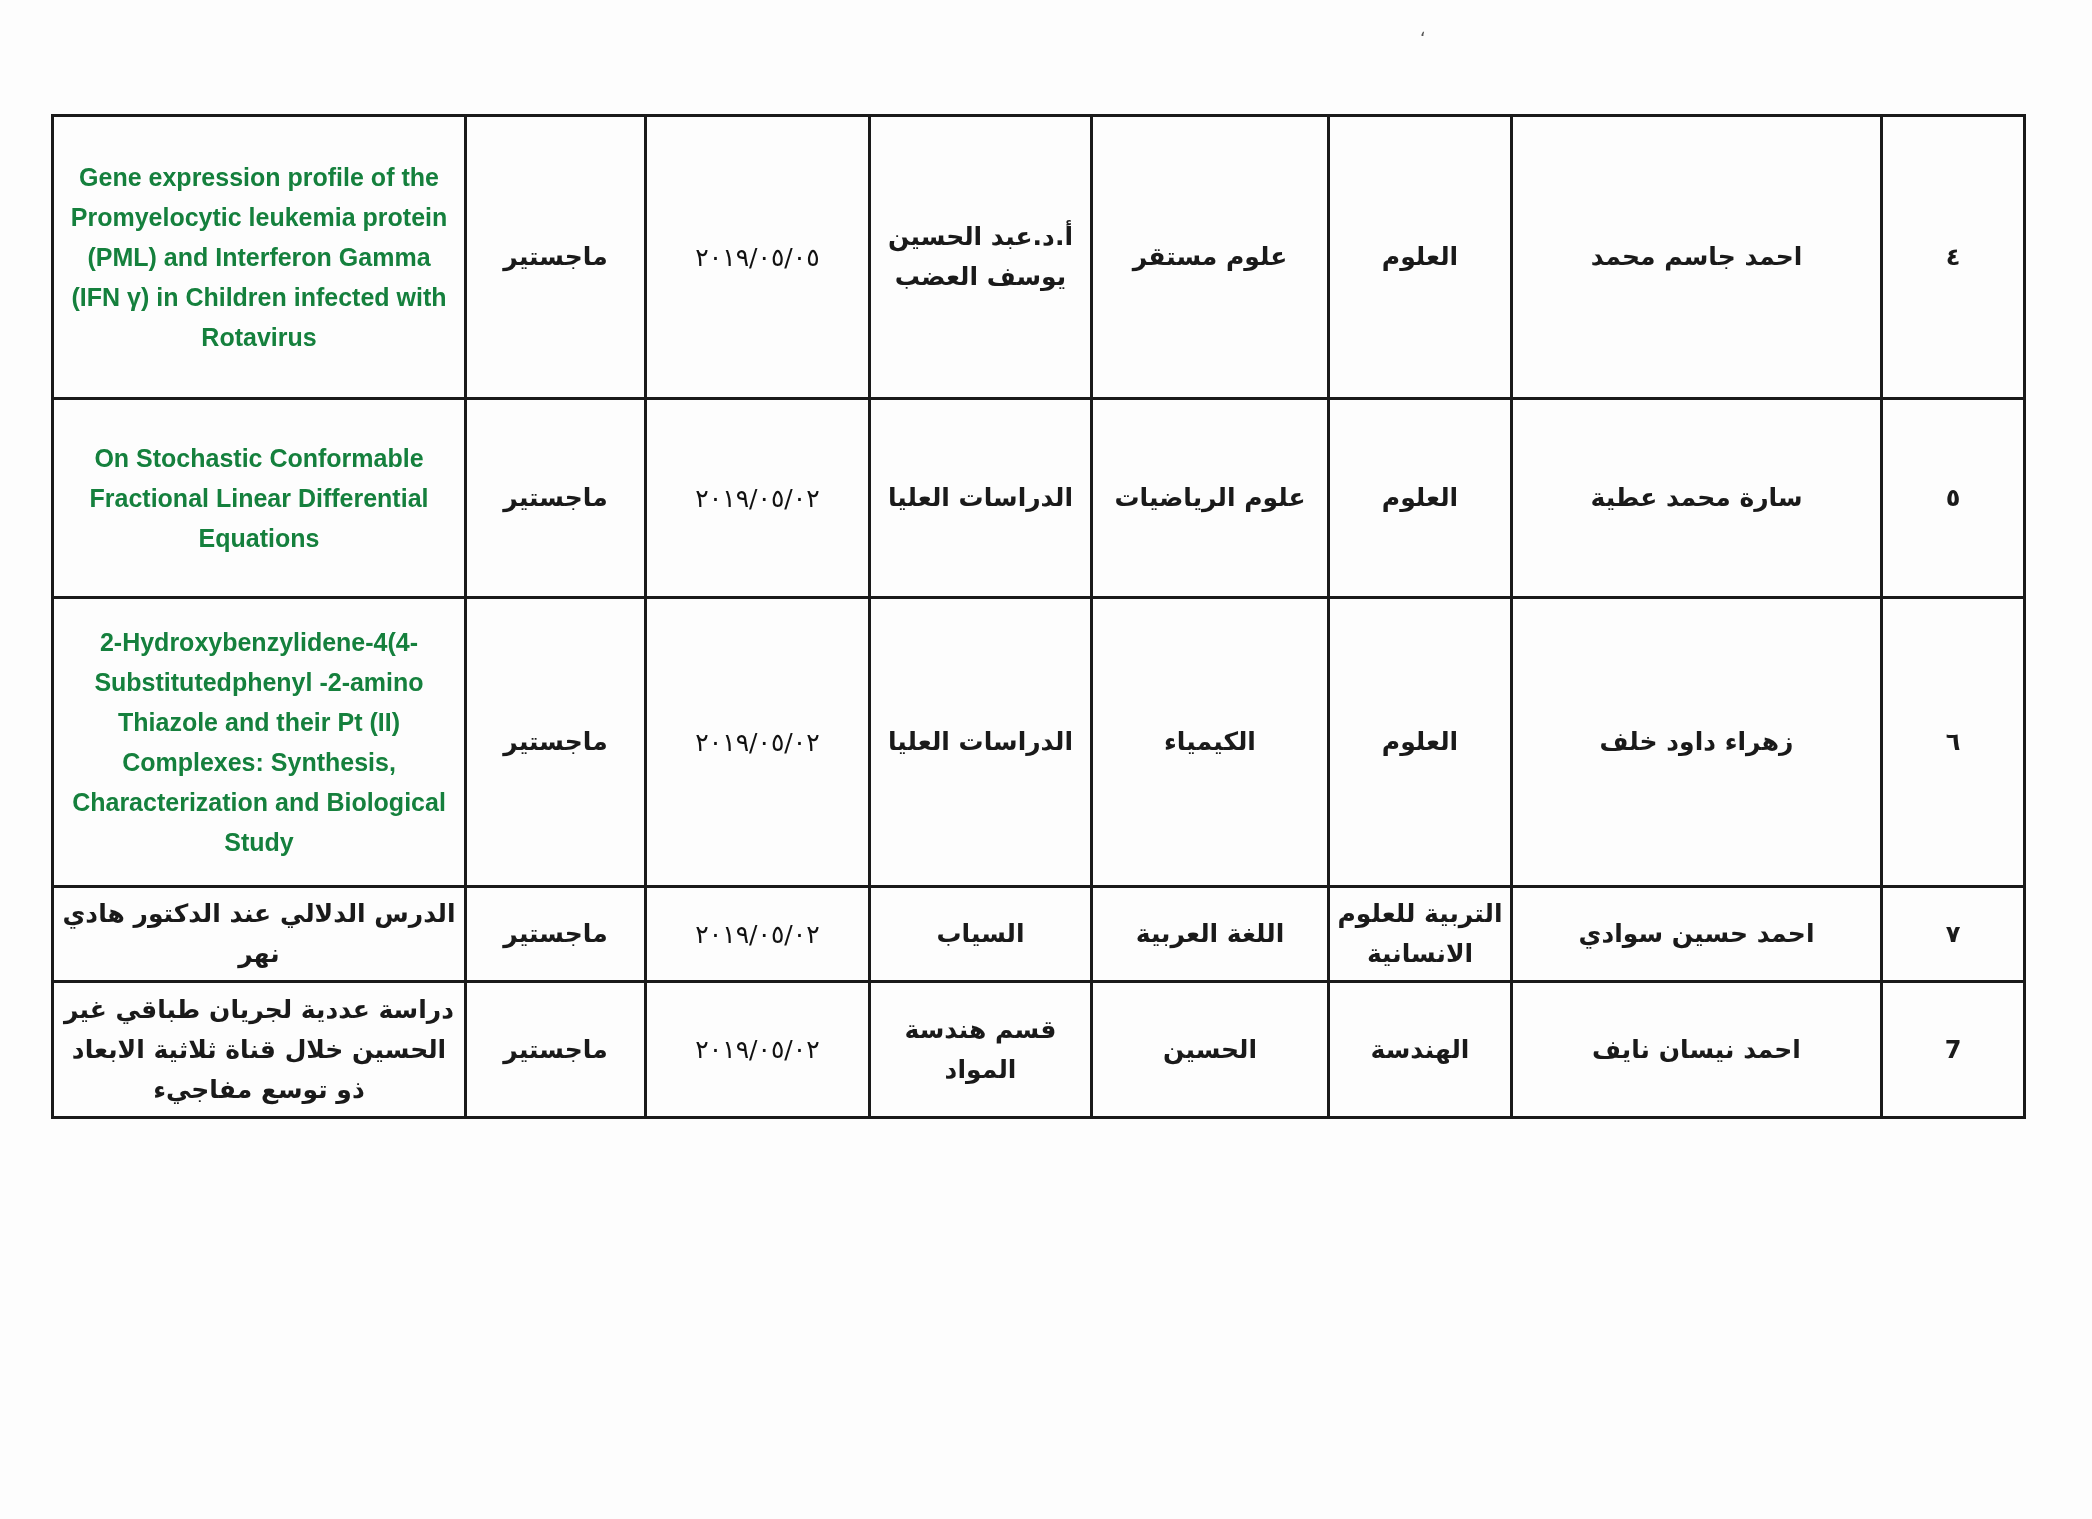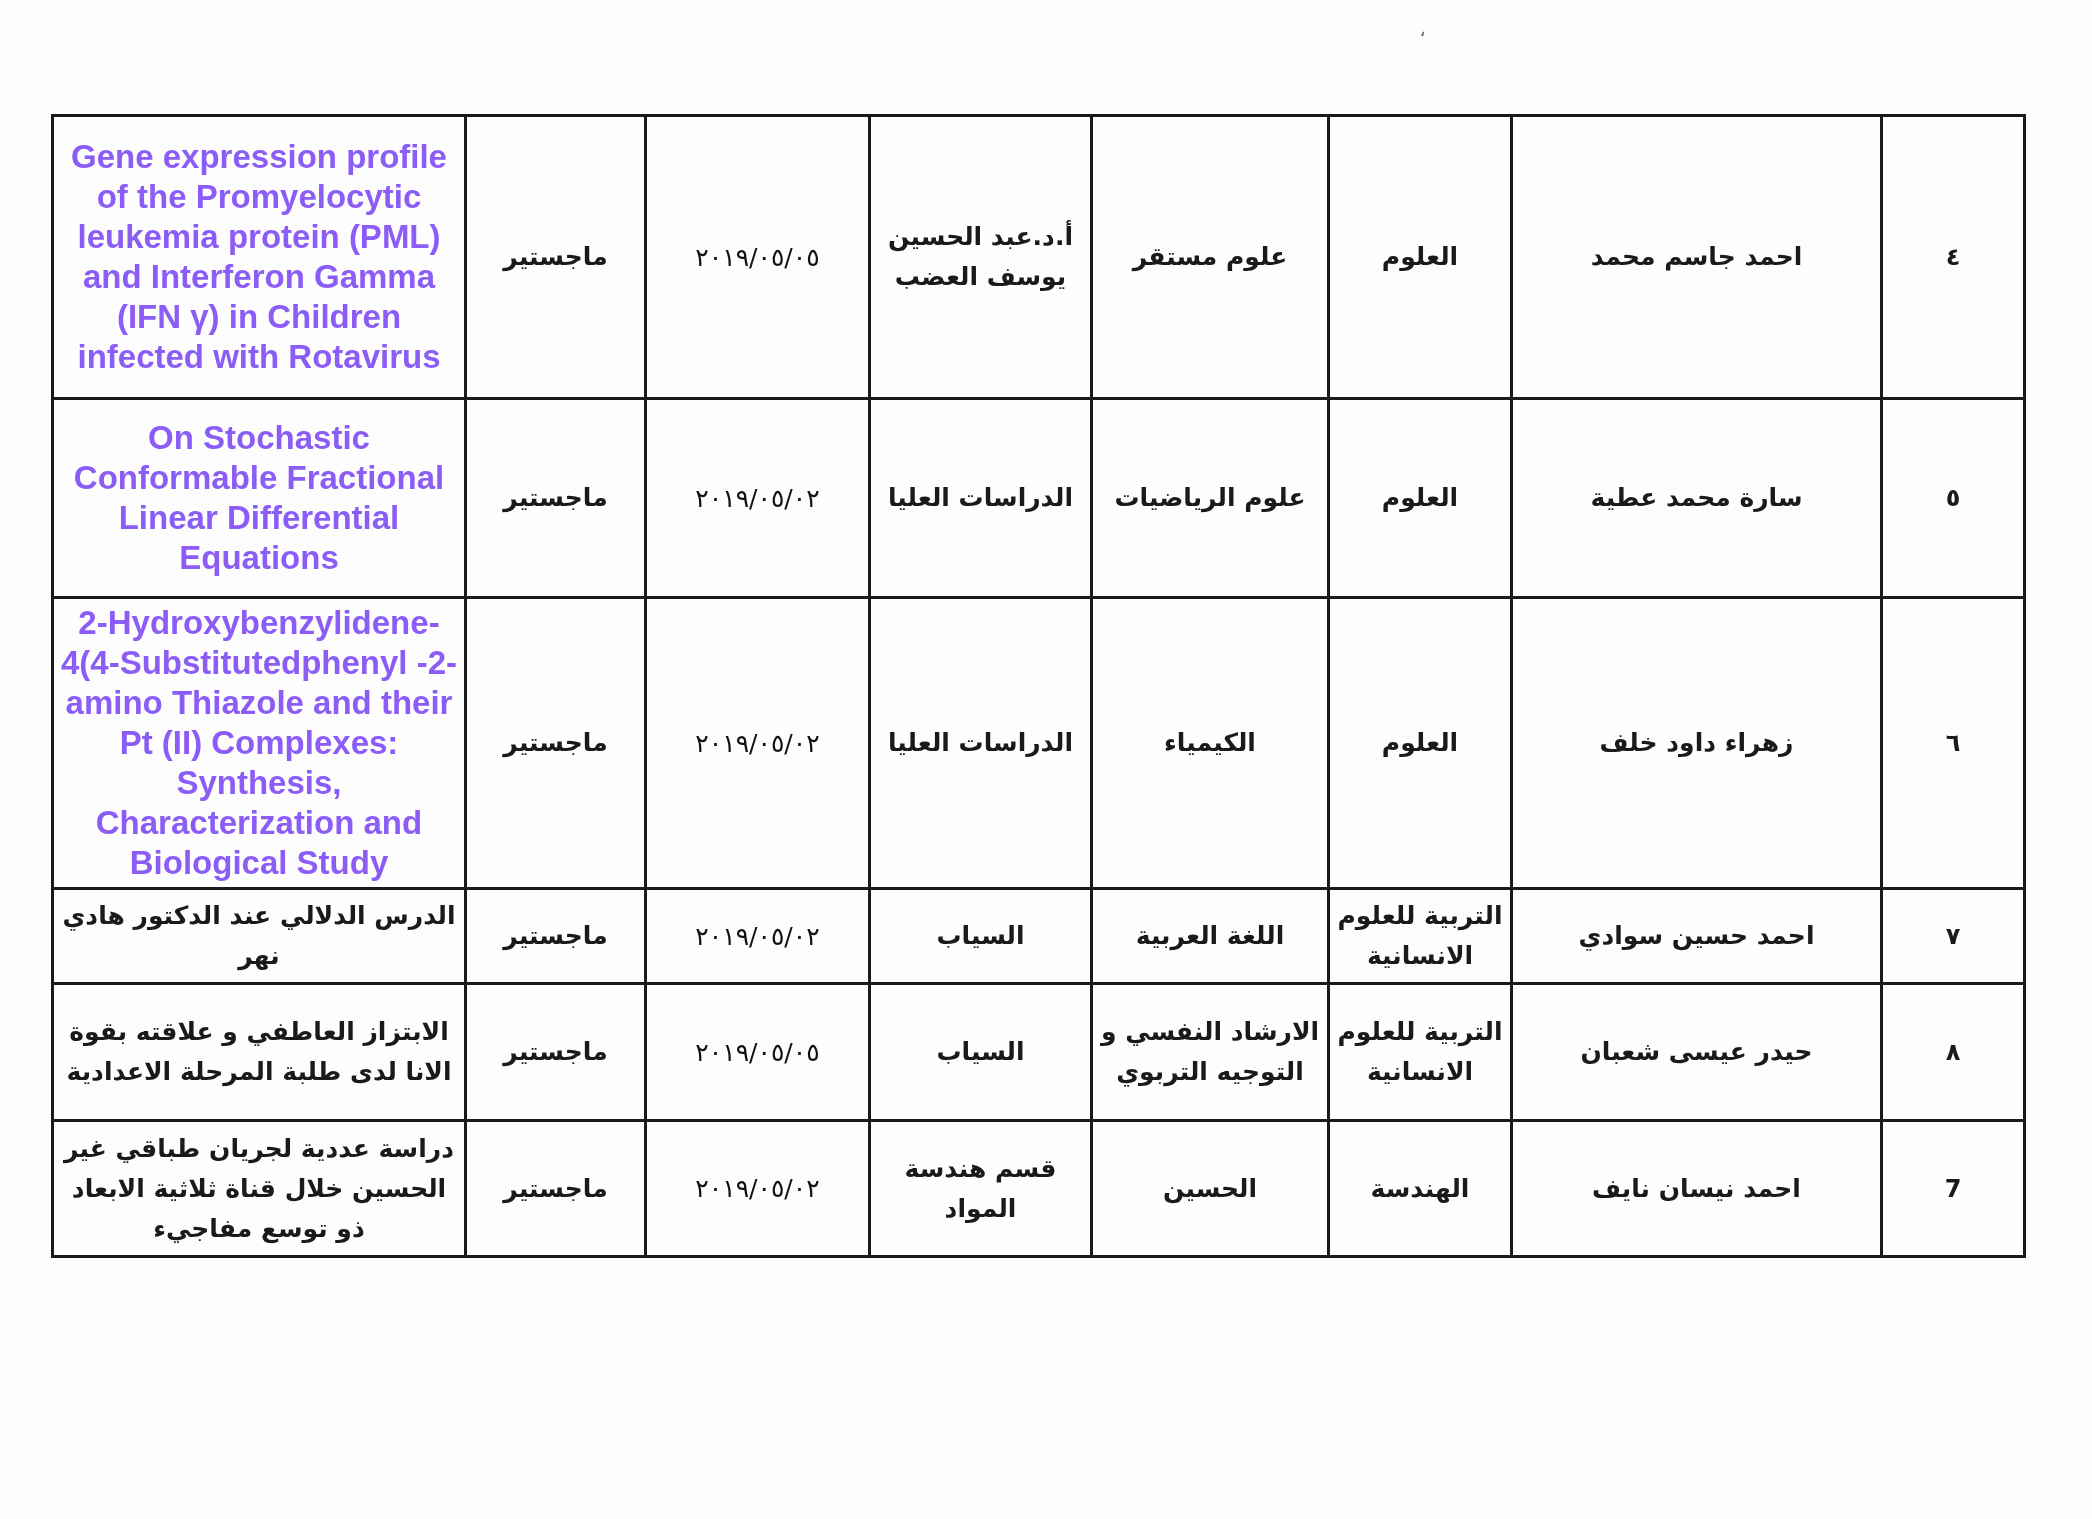--- a/index.html
+++ b/index.html
@@ -1,21 +1,21 @@
 <!DOCTYPE html>
 <html><head>
 <meta charset="utf-8">
 <style>
   html, body { margin: 0; padding: 0; background: #ffffff; }
   body { width: 2092px; height: 1519px; position: relative; overflow: hidden; font-family: "DejaVu Sans", "Liberation Sans", sans-serif; color: #111; }
   .page { position: absolute; left: 0; top: 0; width: 2092px; height: 1519px; background: #fdfdfd; }
   .scan-mark { position: absolute; color: #555; font-size: 18px; }
   table.reg { position: absolute; left: 51px; top: 114px; width: 1972px; border-collapse: collapse; table-layout: fixed; }
   table.reg td { border: 3px solid #1a1a1a; text-align: center; vertical-align: middle; padding: 4px 6px; }
-  td.en { font-family: "Liberation Sans", sans-serif; font-weight: bold; font-size: 33px; line-height: 40px; color: #8b5cf6; }
+  td.en { font-family: "Liberation Sans", sans-serif; font-weight: bold; font-size: 25px; line-height: 40px; color: #15803d; }
   td.ar { font-family: "DejaVu Sans", sans-serif; font-weight: bold; font-size: 25px; line-height: 40px; direction: rtl; color: #1a1a1a; }
   td.num { font-size: 24px; font-weight: bold; }
   td.date { font-size: 25px; font-weight: normal; direction: ltr; unicode-bidi: plaintext; letter-spacing: 1px; }
 </style>
 </head>
 <body>
 
 <div class="page">
   <span class="scan-mark" style="left:1420px; top:28px;">ʻ</span>
 
@@ -64,30 +64,20 @@
       <tr style="height:95px">
         <td class="ar">الدرس الدلالي عند الدكتور هادي نهر</td>
         <td class="ar">ماجستير</td>
         <td class="date">٢٠١٩/٠٥/٠٢</td>
         <td class="ar">السياب</td>
         <td class="ar">اللغة العربية</td>
         <td class="ar">التربية للعلوم الانسانية</td>
         <td class="ar">احمد حسين سوادي</td>
         <td class="ar num">٧</td>
       </tr>
-      <tr style="height:137px">
-        <td class="ar">الابتزاز العاطفي و علاقته بقوة الانا لدى طلبة المرحلة الاعدادية</td>
-        <td class="ar">ماجستير</td>
-        <td class="date">٢٠١٩/٠٥/٠٥</td>
-        <td class="ar">السياب</td>
-        <td class="ar">الارشاد النفسي و التوجيه التربوي</td>
-        <td class="ar">التربية للعلوم الانسانية</td>
-        <td class="ar">حيدر عيسى شعبان</td>
-        <td class="ar num">٨</td>
-      </tr>
       <tr style="height:136px">
         <td class="ar">دراسة عددية لجريان طباقي غير الحسين خلال قناة ثلاثية الابعاد ذو توسع مفاجيء</td>
         <td class="ar">ماجستير</td>
         <td class="date">٢٠١٩/٠٥/٠٢</td>
         <td class="ar">قسم هندسة المواد</td>
         <td class="ar">الحسين</td>
         <td class="ar">الهندسة</td>
         <td class="ar">احمد نيسان نايف</td>
         <td class="ar num">7</td>
       </tr>

